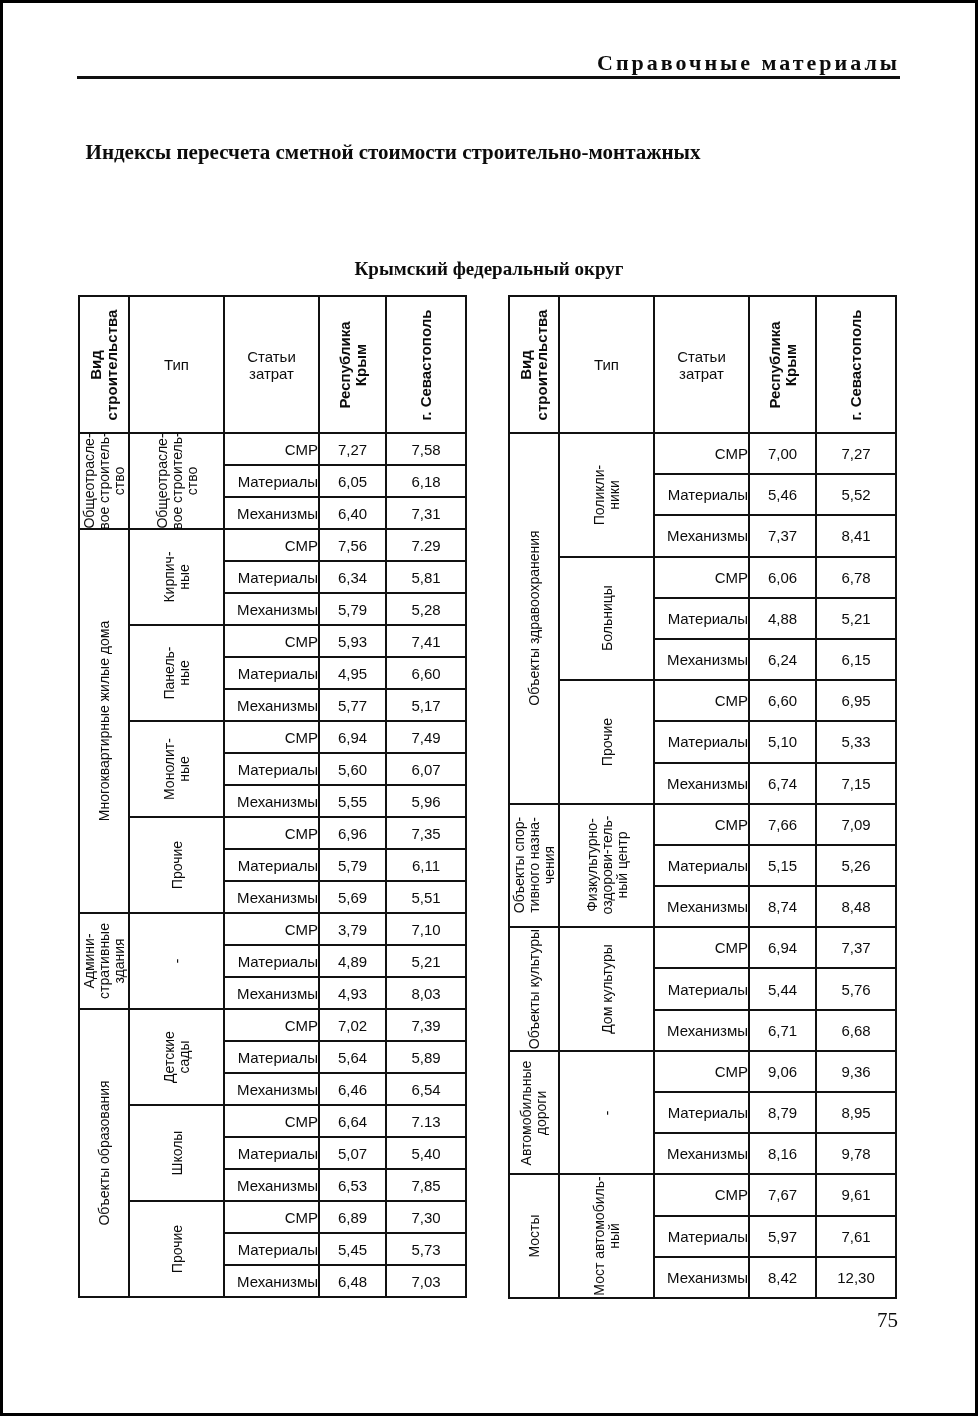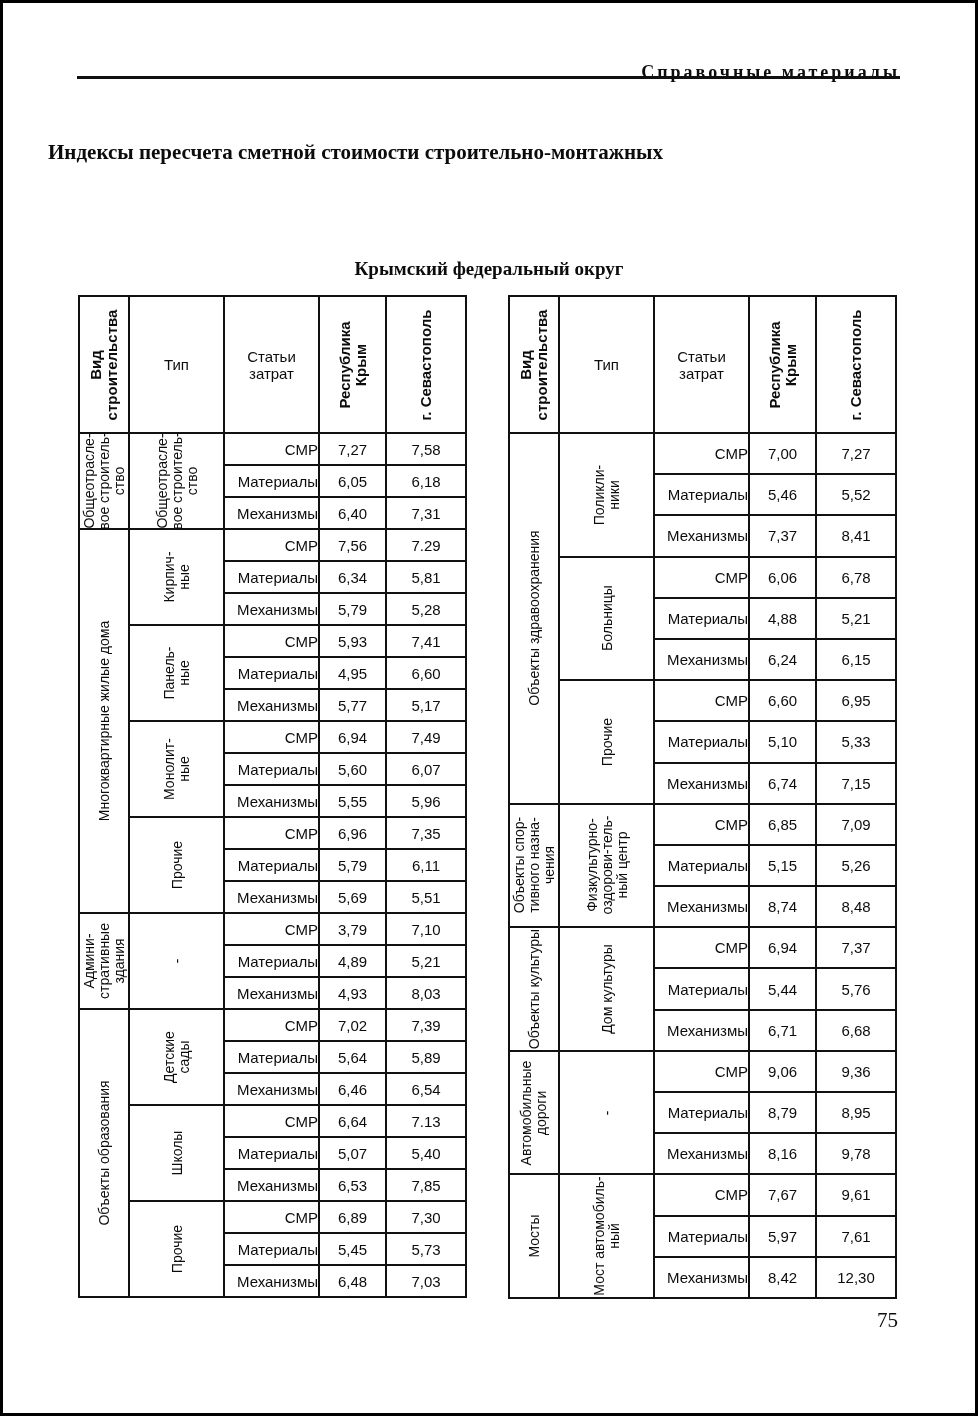--- a/index.html
+++ b/index.html
@@ -2,28 +2,28 @@
 <html><head>
 <meta charset="utf-8">
 <style>
   html,body{margin:0;padding:0;}
   body{
     width:978px;height:1416px;position:relative;background:#ffffff;
     font-family:"Liberation Sans",sans-serif;color:#0c0c0c;overflow:hidden;
   }
   .page-frame{position:absolute;inset:0;border:3px solid #000;pointer-events:none;}
   .running-head{
-    position:absolute;top:62px;right:78px;
-    font-family:"Liberation Serif",serif;font-weight:bold;font-size:18px;
+    position:absolute;top:50px;right:78px;
+    font-family:"Liberation Serif",serif;font-weight:bold;font-size:22px;
     letter-spacing:3px;white-space:nowrap;
   }
   .head-rule{position:absolute;top:76px;left:77px;width:823px;height:3px;background:#101010;}
   .doc-title{
-    position:absolute;top:138px;left:0;width:786px;text-align:left;
-    font-family:"Liberation Serif",serif;font-weight:bold;font-size:21px;line-height:29px;padding-left:48px;
+    position:absolute;top:138px;left:0;width:786px;text-align:center;
+    font-family:"Liberation Serif",serif;font-weight:bold;font-size:21px;line-height:29px;
   }
   .doc-subtitle{
     position:absolute;top:258px;left:0;width:978px;text-align:center;
     font-family:"Liberation Serif",serif;font-weight:bold;font-size:19px;
   }
   .page-number{
     position:absolute;top:1308px;right:80px;
     font-family:"Liberation Serif",serif;font-size:21px;
   }
   table.idx{
@@ -351,21 +351,21 @@
           <div class="vtext">Объекты спор-
 тивного назна-
 чения</div>
         </td>
         <td class="vcell" rowspan="3">
           <div class="vtext">Физкультурно-
 оздорови-тель-
 ный центр</div>
         </td>
         <td class="stat">СМР</td>
-        <td class="num">6,85</td>
+        <td class="num">7,66</td>
         <td class="num">7,09</td>
       </tr>
       <tr style="height: 41.2px;">
         <td class="stat">Материалы</td>
         <td class="num">5,15</td>
         <td class="num">5,26</td>
       </tr>
       <tr style="height: 41.2px;">
         <td class="stat">Механизмы</td>
         <td class="num">8,74</td>

